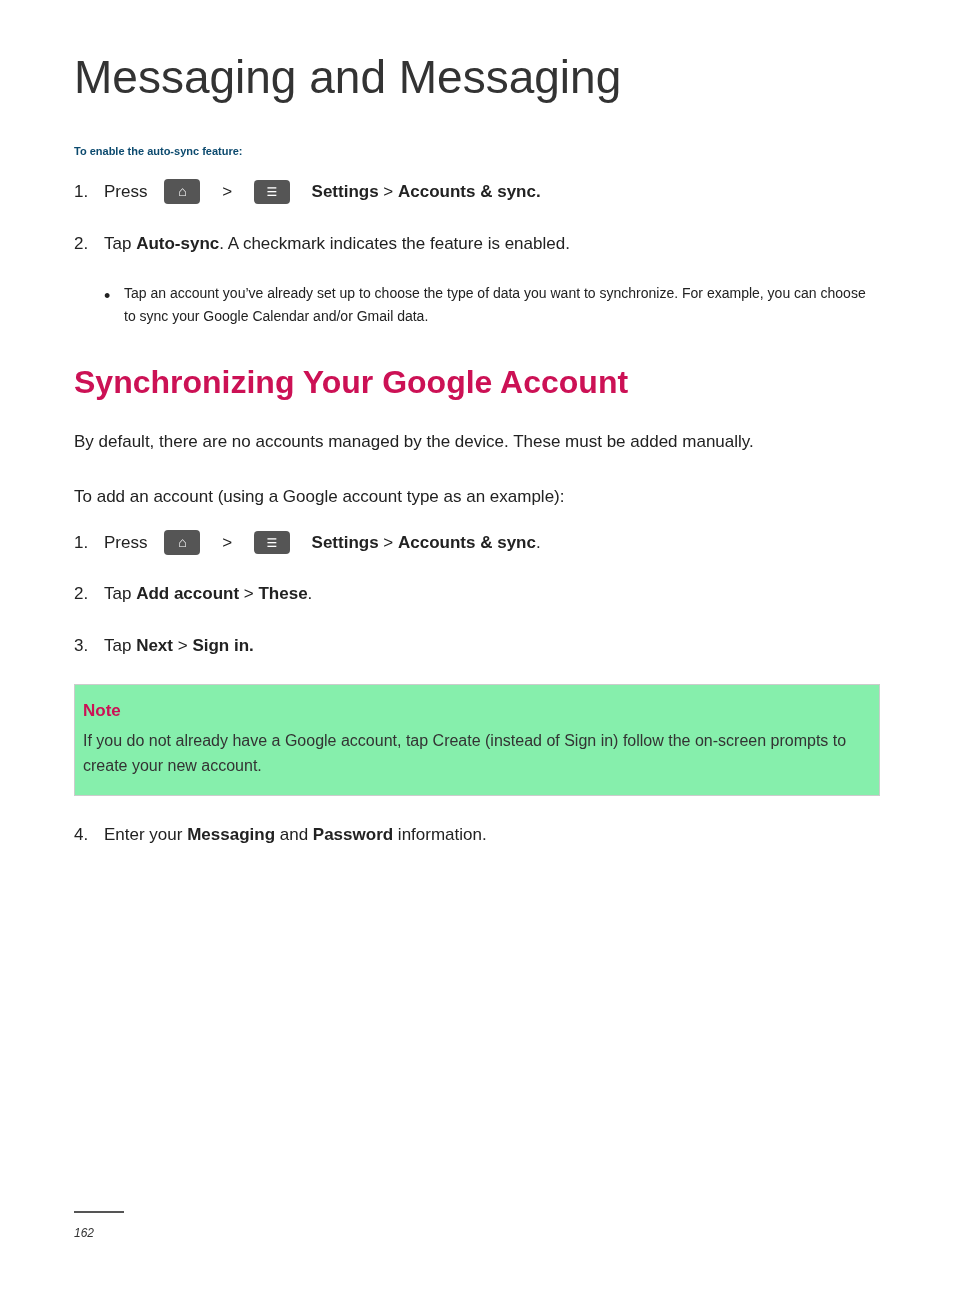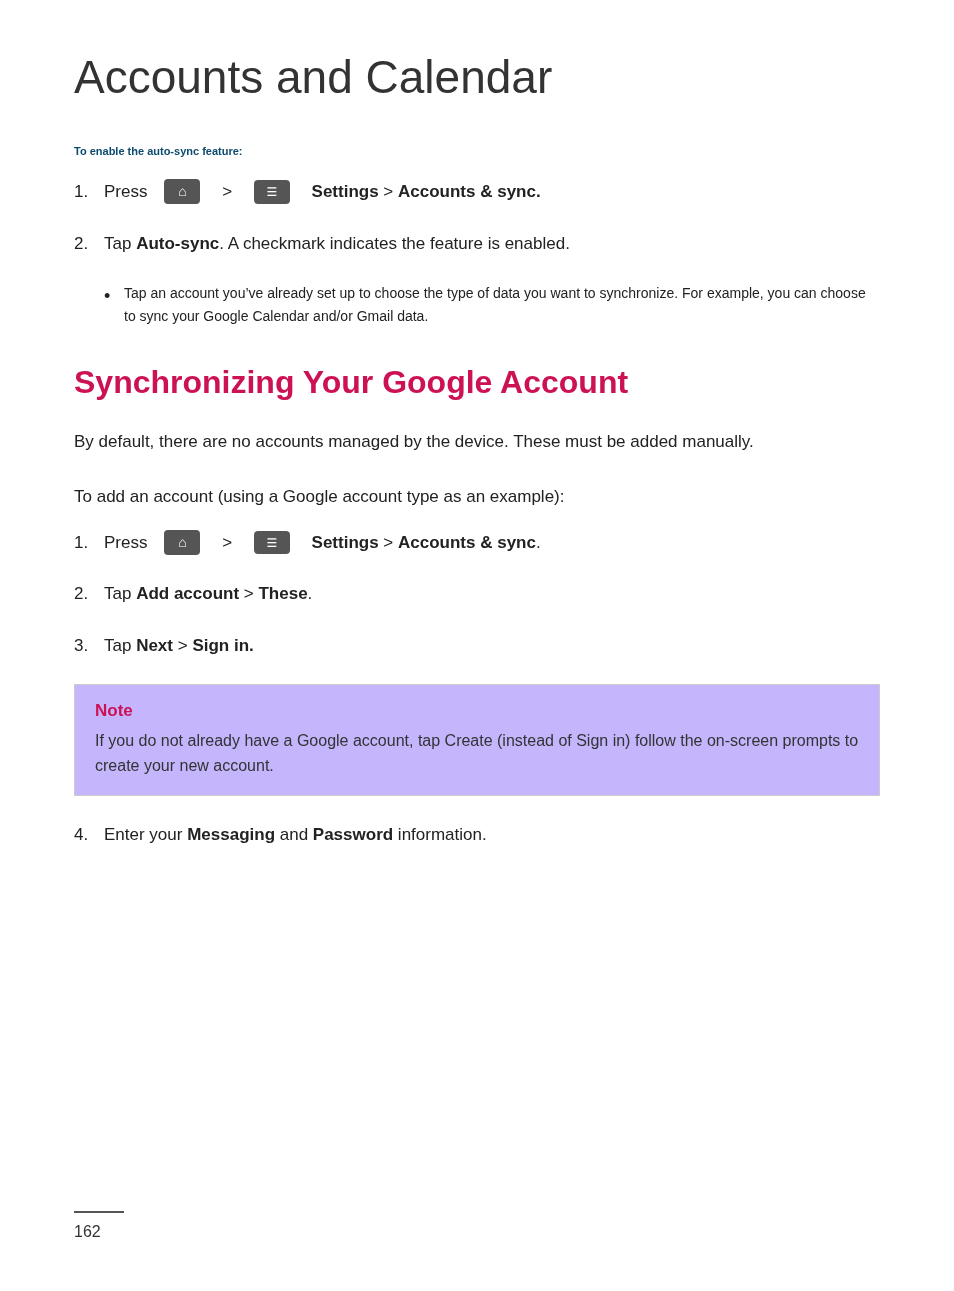--- a/index.html
+++ b/index.html
@@ -116,23 +116,23 @@
 
     .body-text {
       font-size: 17px;
       color: #222222;
       line-height: 1.6;
       margin-bottom: 20px;
       margin-top: 27px;
     }
 
     .note-box {
-      background: #c4b5fd;
+      background: #86efac;
       border: 1px solid #cccccc;
-      padding: 16px 20px;
+      padding: 16px 8px;
       margin: 10px 0 26px 0;
     }
 
     .note-label {
       font-size: 17px;
       font-weight: 700;
       color: #cc1155;
       margin-bottom: 8px;
     }
 
@@ -149,35 +149,36 @@
     }
 
     .footer-line {
       width: 50px;
       height: 2px;
       background: #555555;
       margin-bottom: 10px;
     }
 
     .page-number {
-      font-size: 16px;
+      font-size: 12px;
       color: #333333;
+      font-style: italic;
     }
 
     .step-inline {
       display: flex;
       align-items: center;
       flex-wrap: wrap;
       gap: 14px;
     }
   </style>
 </head>
 <body>
 
-<h1 class="page-title">Accounts and Calendar</h1>
+<h1 class="page-title">Messaging and Messaging</h1>
 
 <p class="section-heading-bold">To enable the auto-sync feature:</p>
 
 <div class="step-item">
   <span class="step-number">1.</span>
   <div class="step-content step-inline">
     <span>Press</span>
     <span class="icon-btn home-icon"></span>
     <span>&nbsp;&gt;&nbsp;</span>
     <span class="icon-btn menu-icon"></span>

